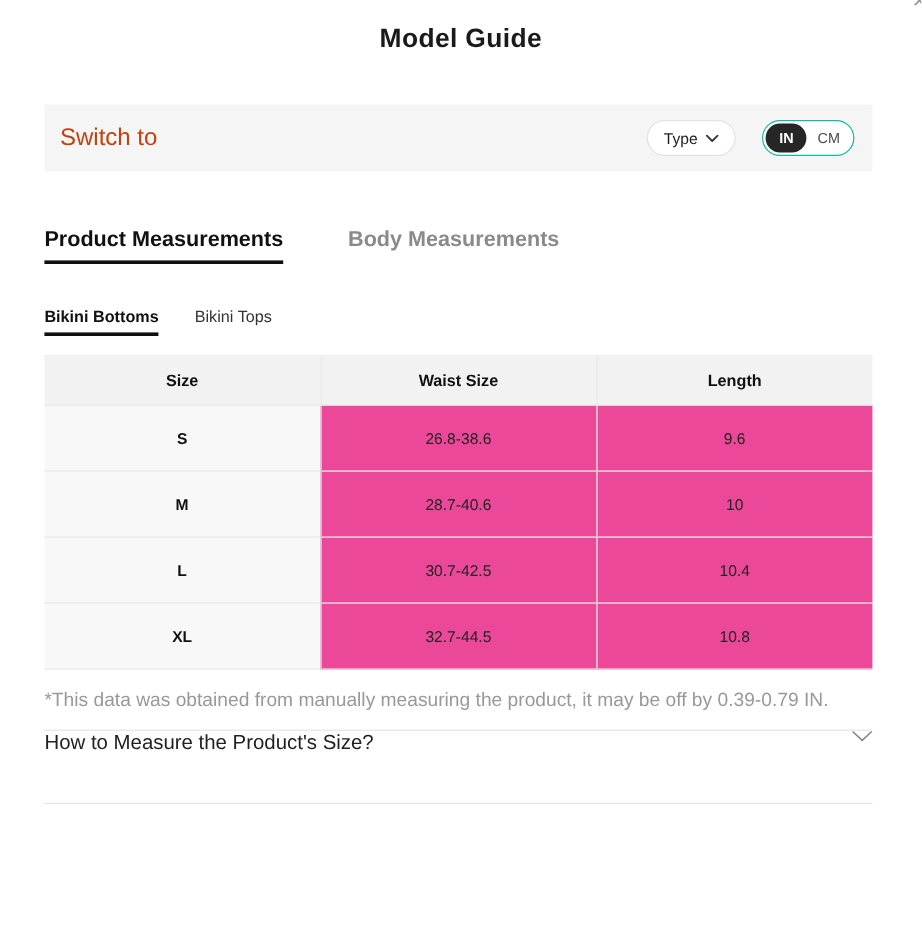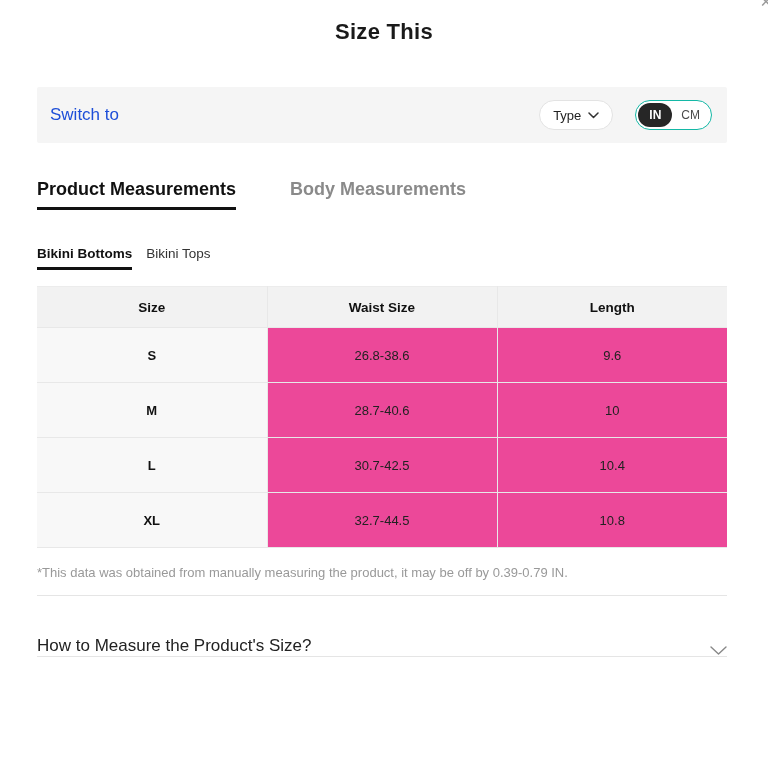--- a/index.html
+++ b/index.html
@@ -42,22 +42,22 @@
     margin-top: 42px;
     height: 56px;
     background: #f5f5f5;
     border-radius: 2px;
     display: flex;
     align-items: center;
     padding-left: 13px;
     padding-right: 15px;
   }
   .switch-label {
-    font-size: 17px;
-    color: #1d4ed8;
+    font-size: 20px;
+    color: #c2410c;
   }
   .switch-controls {
     margin-left: auto;
     display: flex;
     align-items: center;
     gap: 22px;
   }
   .type-dropdown {
     display: flex;
     align-items: center;
@@ -91,42 +91,42 @@
     cursor: pointer;
   }
   .unit-seg.active {
     background: #262626;
     color: #ffffff;
     font-weight: bold;
     padding: 0 11px;
   }
   
   .main-tabs {
-    margin-top: 36px;
+    margin-top: 46px;
     display: flex;
     gap: 54px;
     align-items: flex-end;
   }
   .main-tab {
     font-size: 18px;
     font-weight: bold;
     color: #8a8a8a;
     padding-bottom: 7px;
     border-bottom: 3px solid transparent;
     cursor: pointer;
   }
   .main-tab.active {
     color: #111;
     border-bottom-color: #111;
   }
   
   .sub-tabs {
     margin-top: 36px;
     display: flex;
-    gap: 14px;
+    gap: 30px;
     align-items: flex-end;
   }
   .sub-tab {
     font-size: 13.5px;
     color: #333;
     padding-bottom: 6px;
     border-bottom: 3px solid transparent;
     cursor: pointer;
   }
   .sub-tab.active {
@@ -162,29 +162,29 @@
   }
   .size-table td.size-col {
     background: #f8f8f8;
     font-weight: bold;
     color: #111;
   }
   .size-table th { width: 33.3%; }
   
   .footnote {
     margin-top: 17px;
-    font-size: 13px;
+    font-size: 16px;
     color: #999;
   }
   
   .divider { border: none; border-top: 1px solid #e5e5e5; margin-top: 15px; }
   .accordion-row {
     height: 61px;
     display: flex;
-    align-items: flex-end;
+    align-items: flex-start;
     justify-content: space-between;
     border-bottom: 1px solid #e5e5e5;
     cursor: pointer;
   }
   .accordion-title { font-size: 17px; color: #222; }
   .chevron-large svg { display: block; }
   
   .model-box {
     margin-top: 18px;
     background: #f5f5f5;
@@ -195,21 +195,21 @@
   .model-title { font-size: 16px; color: #333; }
   .model-details { margin-top: 7px; font-size: 12.5px; color: #888; }
 </style>
 </head>
 <body>
 
 <div class="page">
 
   <div class="close-btn">✕</div>
 
-  <h1 class="title">Size This</h1>
+  <h1 class="title">Model Guide</h1>
 
   <div class="content">
 
     <div class="switch-bar">
       <span class="switch-label">Switch to</span>
       <div class="switch-controls">
         <div class="type-dropdown">
           <span>Type</span>
           <span class="chevron-small">
             <svg width="11" height="7" viewBox="0 0 11 7">

